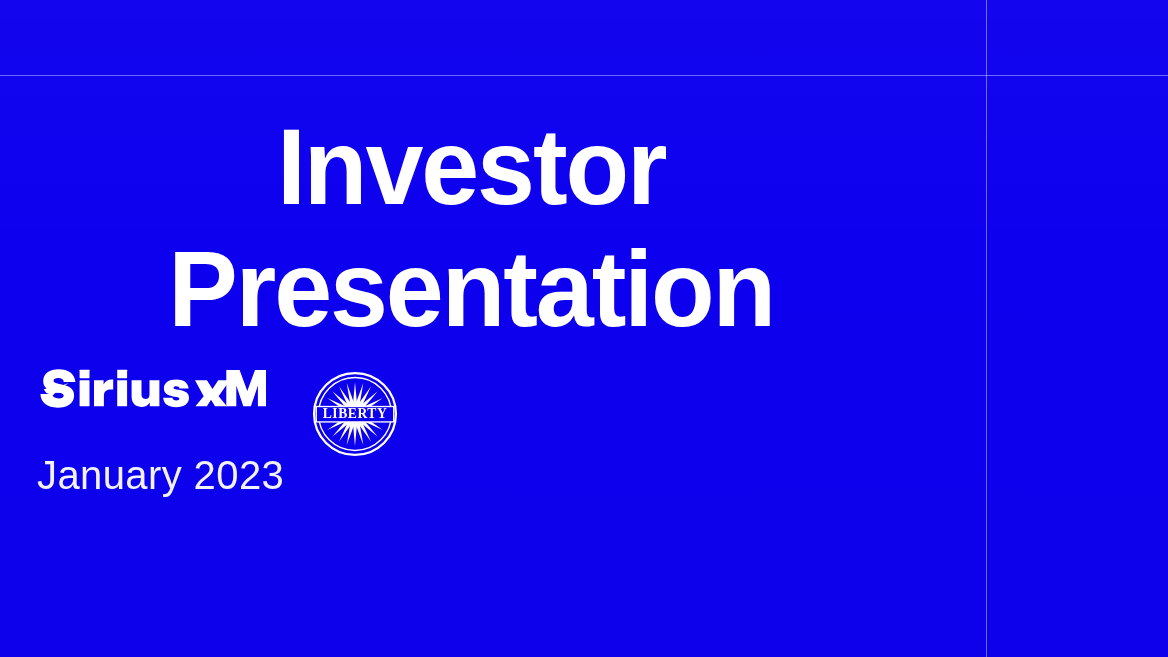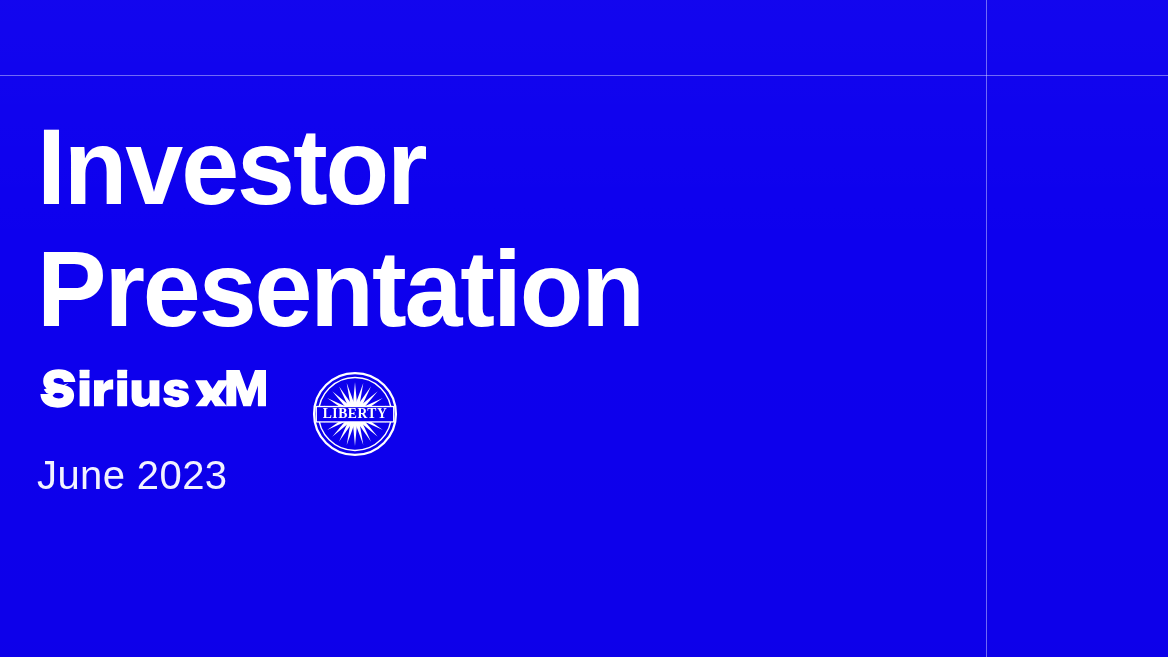--- a/index.html
+++ b/index.html
@@ -59,20 +59,21 @@
     left: 37px;
     top: 0;
     z-index: 3;
   }
 
   .title-block {
     position: absolute;
     left: 0;
     top: 106px;
     width: 900px;
+    text-align: center;
   }
 
   .title-line {
     display: block;
     color: #ffffff;
     font-family: "Liberation Sans", "DejaVu Sans", sans-serif;
     font-weight: 700;
     font-size: 108px;
     line-height: 122px;
     letter-spacing: -2.2px;
@@ -219,16 +220,16 @@
             <circle cx="50" cy="50" r="8" fill="#ffffff" opacity="0.85"></circle>
           </g>
 
           <rect x="6" y="41.5" width="88" height="17.5" fill="#0d00ee"></rect>
           <rect x="6" y="41.5" width="88" height="17.5" fill="none" stroke="#ffffff" stroke-width="1.5"></rect>
           <text x="50" y="54.6" text-anchor="middle" font-family="'Liberation Serif', 'DejaVu Serif', serif" font-weight="700" font-size="15.5" letter-spacing="0.6" fill="#ffffff">LIBERTY</text>
         </svg>
       </span>
     </div>
 
-    <div class="date">June 2023</div>
+    <div class="date">January 2023</div>
 
   </div>
 </div>
 
 </body></html>

